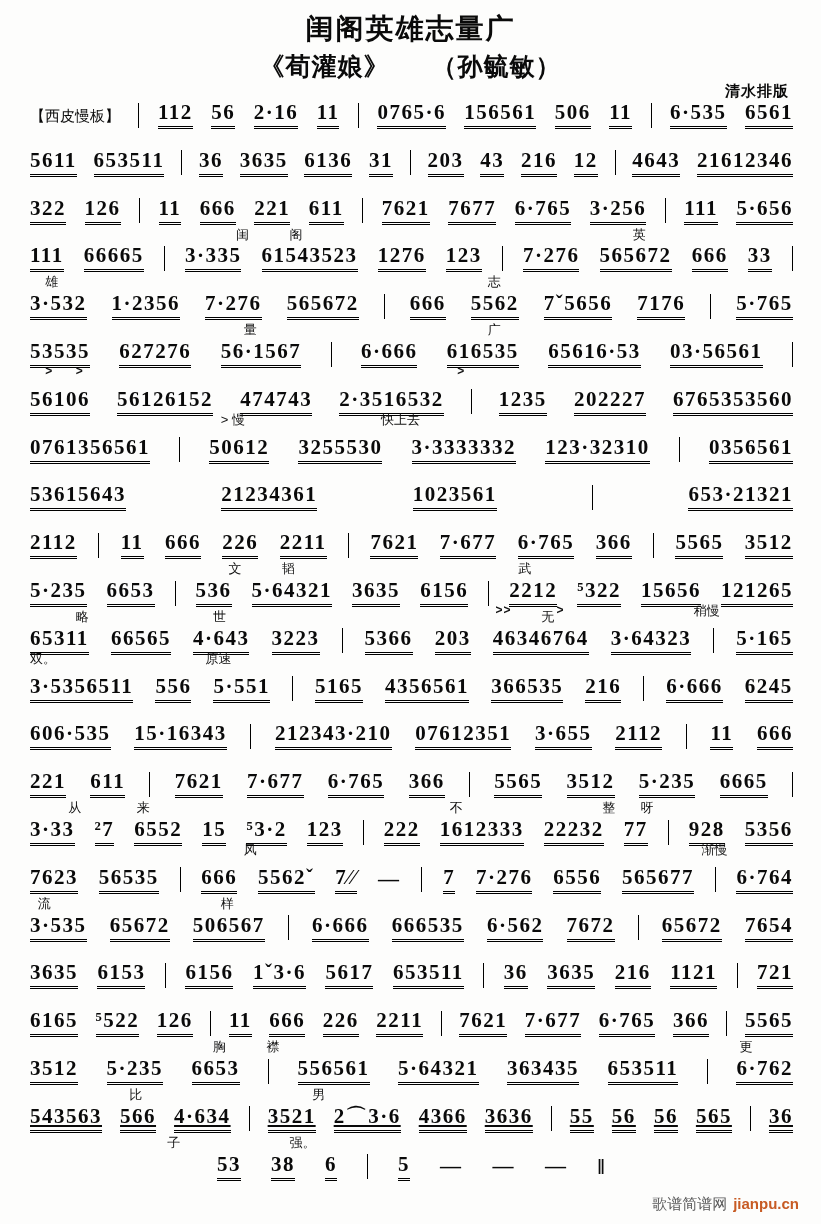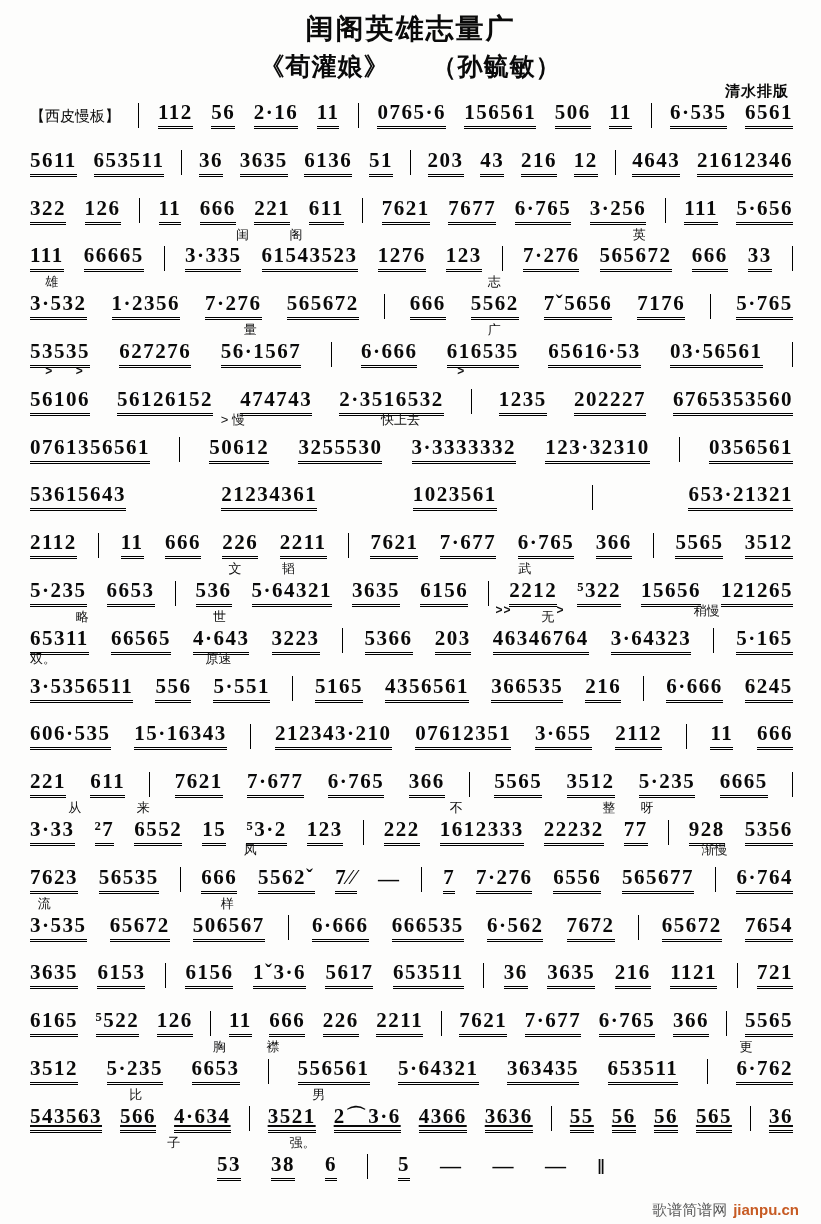--- a/index.html
+++ b/index.html
@@ -49,21 +49,21 @@
   .ann{
     position:absolute;font-size:13px;font-weight:400;line-height:1;
     font-family:"Liberation Sans","DejaVu Sans",sans-serif;
     white-space:nowrap;color:#111;
   }
   .ann.above{top:-17px;}
   .ann.below{top:37px;}
   .ann.accent{font-weight:700;font-size:12px;letter-spacing:1px;}
   
   .footer{
-    position:absolute;right:22px;bottom:4px;font-size:15px;
+    position:absolute;right:22px;bottom:10px;font-size:15px;
     font-family:"Liberation Sans","DejaVu Sans",sans-serif;
   }
   .footer .site-name{color:#595959;}
   .footer .site-url{color:#c75b24;font-weight:700;margin-left:6px;}
 </style>
 </head>
 <body>
 
 <div class="page">
 
@@ -92,21 +92,21 @@
         <span class="tok">6·535</span>
         <span class="tok">6561</span>
       </div>
       <div class="row" style="top: 142.8px;">
         <span class="tok">5611</span>
         <span class="tok">653511</span>
         <div class="bar"></div>
         <span class="tok">36</span>
         <span class="tok">3635</span>
         <span class="tok">6136</span>
-        <span class="tok">51</span>
+        <span class="tok">31</span>
         <div class="bar"></div>
         <span class="tok">203</span>
         <span class="tok">43</span>
         <span class="tok">216</span>
         <span class="tok">12</span>
         <div class="bar"></div>
         <span class="tok">4643</span>
         <span class="tok">21612346</span>
       </div>
       <div class="row" style="top: 190.6px;">

